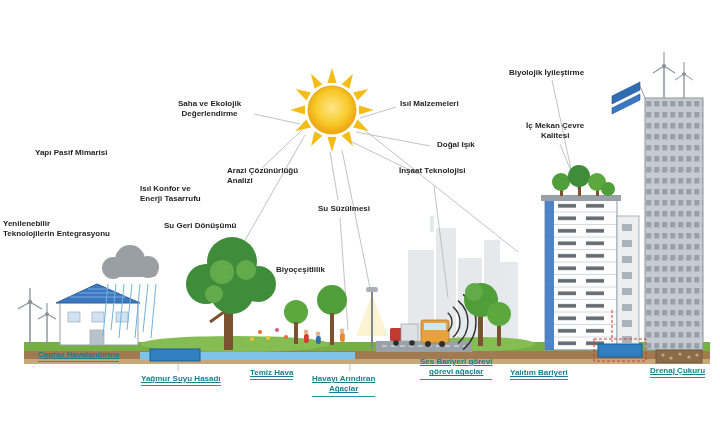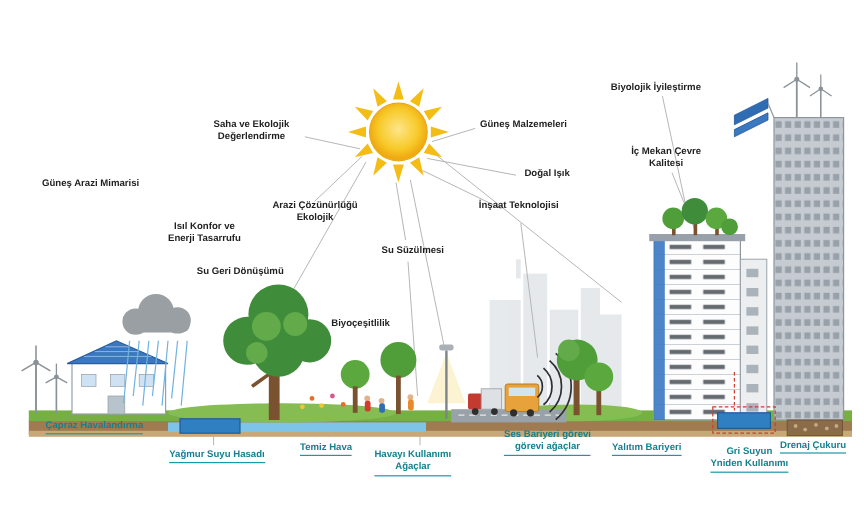--- a/index.html
+++ b/index.html
@@ -1,22 +1,22 @@
 <!DOCTYPE html>
 <html><head>
 <meta charset="utf-8">
 <style>
   html,body{margin:0;padding:0;background:#ffffff;}
   .stage{position:relative;width:720px;height:427px;background:#ffffff;overflow:hidden;
          font-family:"Liberation Sans",sans-serif;}
   .stage svg{position:absolute;left:0;top:0;}
-  .lbl{position:absolute;font-weight:bold;font-size:8px;line-height:1.3;color:#1f1f1f;text-align:center;}
+  .lbl{position:absolute;font-weight:bold;font-size:8px;line-height:1.3;color:#1f1f1f;text-align:left;}
   .lbl.center{text-align:center;}
   .lbl span{display:block;white-space:nowrap;}
-  .teal{color:#16808f;border-bottom:1.4px solid #1b98a5;padding-bottom:1px;}
+  .teal{color:#16808f;border-bottom:1.4px solid #1b98a5;padding-bottom:1px;text-decoration:underline;}
 </style>
 </head>
 <body>
 
 <div class="stage">
 
 <svg width="720" height="427" viewBox="0 0 720 427">
   <defs>
     <radialGradient id="sunGrad" cx="50%" cy="45%">
       <stop offset="0%" stop-color="#fde68a"></stop>
@@ -274,45 +274,49 @@
       <path d="M-4.5,-27 L0,-42 L4.5,-27 Z" transform="rotate(240)"></path>
       <path d="M-4.5,-27 L0,-42 L4.5,-27 Z" transform="rotate(270)"></path>
       <path d="M-4.5,-27 L0,-42 L4.5,-27 Z" transform="rotate(300)"></path>
       <path d="M-4.5,-27 L0,-42 L4.5,-27 Z" transform="rotate(330)"></path>
     </g>
     <circle r="24" fill="url(#sunGrad)" stroke="#eaa912" stroke-width="1"></circle>
   </g>
 </svg>
 
 <div class="lbl" style="left:35px;top:148px">
-  <span>Güneş Arazi Mimarisi</span>
+  <span>Yapı Pasif Mimarisi</span>
+</div>
+<div class="lbl" style="left:3px;top:219px">
+  <span>Yenilenebilir</span>
+  <span>Teknolojilerin Entegrasyonu</span>
 </div>
 <div class="lbl" style="left:140px;top:184px">
   <span>Isıl Konfor ve</span>
   <span>Enerji Tasarrufu</span>
 </div>
 <div class="lbl" style="left:164px;top:221px">
   <span>Su Geri Dönüşümü</span>
 </div>
 <div class="lbl center" style="left:178px;top:99px">
   <span>Saha ve Ekolojik</span>
   <span>Değerlendirme</span>
 </div>
 <div class="lbl" style="left:227px;top:166px">
   <span>Arazi Çözünürlüğü</span>
-  <span>Ekolojik</span>
+  <span>Analizi</span>
 </div>
 <div class="lbl" style="left:318px;top:204px">
   <span>Su Süzülmesi</span>
 </div>
 <div class="lbl" style="left:276px;top:265px">
   <span>Biyoçeşitlilik</span>
 </div>
 <div class="lbl" style="left:400px;top:99px">
-  <span>Güneş Malzemeleri</span>
+  <span>Isıl Malzemeleri</span>
 </div>
 <div class="lbl" style="left:437px;top:140px">
   <span>Doğal Işık</span>
 </div>
 <div class="lbl" style="left:399px;top:166px">
   <span>İnşaat Teknolojisi</span>
 </div>
 <div class="lbl" style="left:509px;top:68px">
   <span>Biyolojik İyileştirme</span>
 </div>
@@ -324,31 +328,27 @@
 <div class="lbl teal" style="left:38px;top:350px">
   <span>Çapraz Havalandırma</span>
 </div>
 <div class="lbl teal" style="left:141px;top:374px">
   <span>Yağmur Suyu Hasadı</span>
 </div>
 <div class="lbl teal" style="left:250px;top:368px">
   <span>Temiz Hava</span>
 </div>
 <div class="lbl teal center" style="left:312px;top:374px">
-  <span>Havayı Kullanımı</span>
+  <span>Havayı Arındıran</span>
   <span>Ağaçlar</span>
 </div>
 <div class="lbl teal center" style="left:420px;top:357px">
   <span>Ses Bariyeri görevi</span>
   <span>görevi ağaçlar</span>
 </div>
 <div class="lbl teal" style="left:510px;top:368px">
   <span>Yalıtım Bariyeri</span>
 </div>
-<div class="lbl teal center" style="left:592px;top:371px">
-  <span>Gri Suyun</span>
-  <span>Yniden Kullanımı</span>
-</div>
 <div class="lbl teal" style="left:650px;top:366px">
   <span>Drenaj Çukuru</span>
 </div>
 
 </div>
 
 </body></html>

